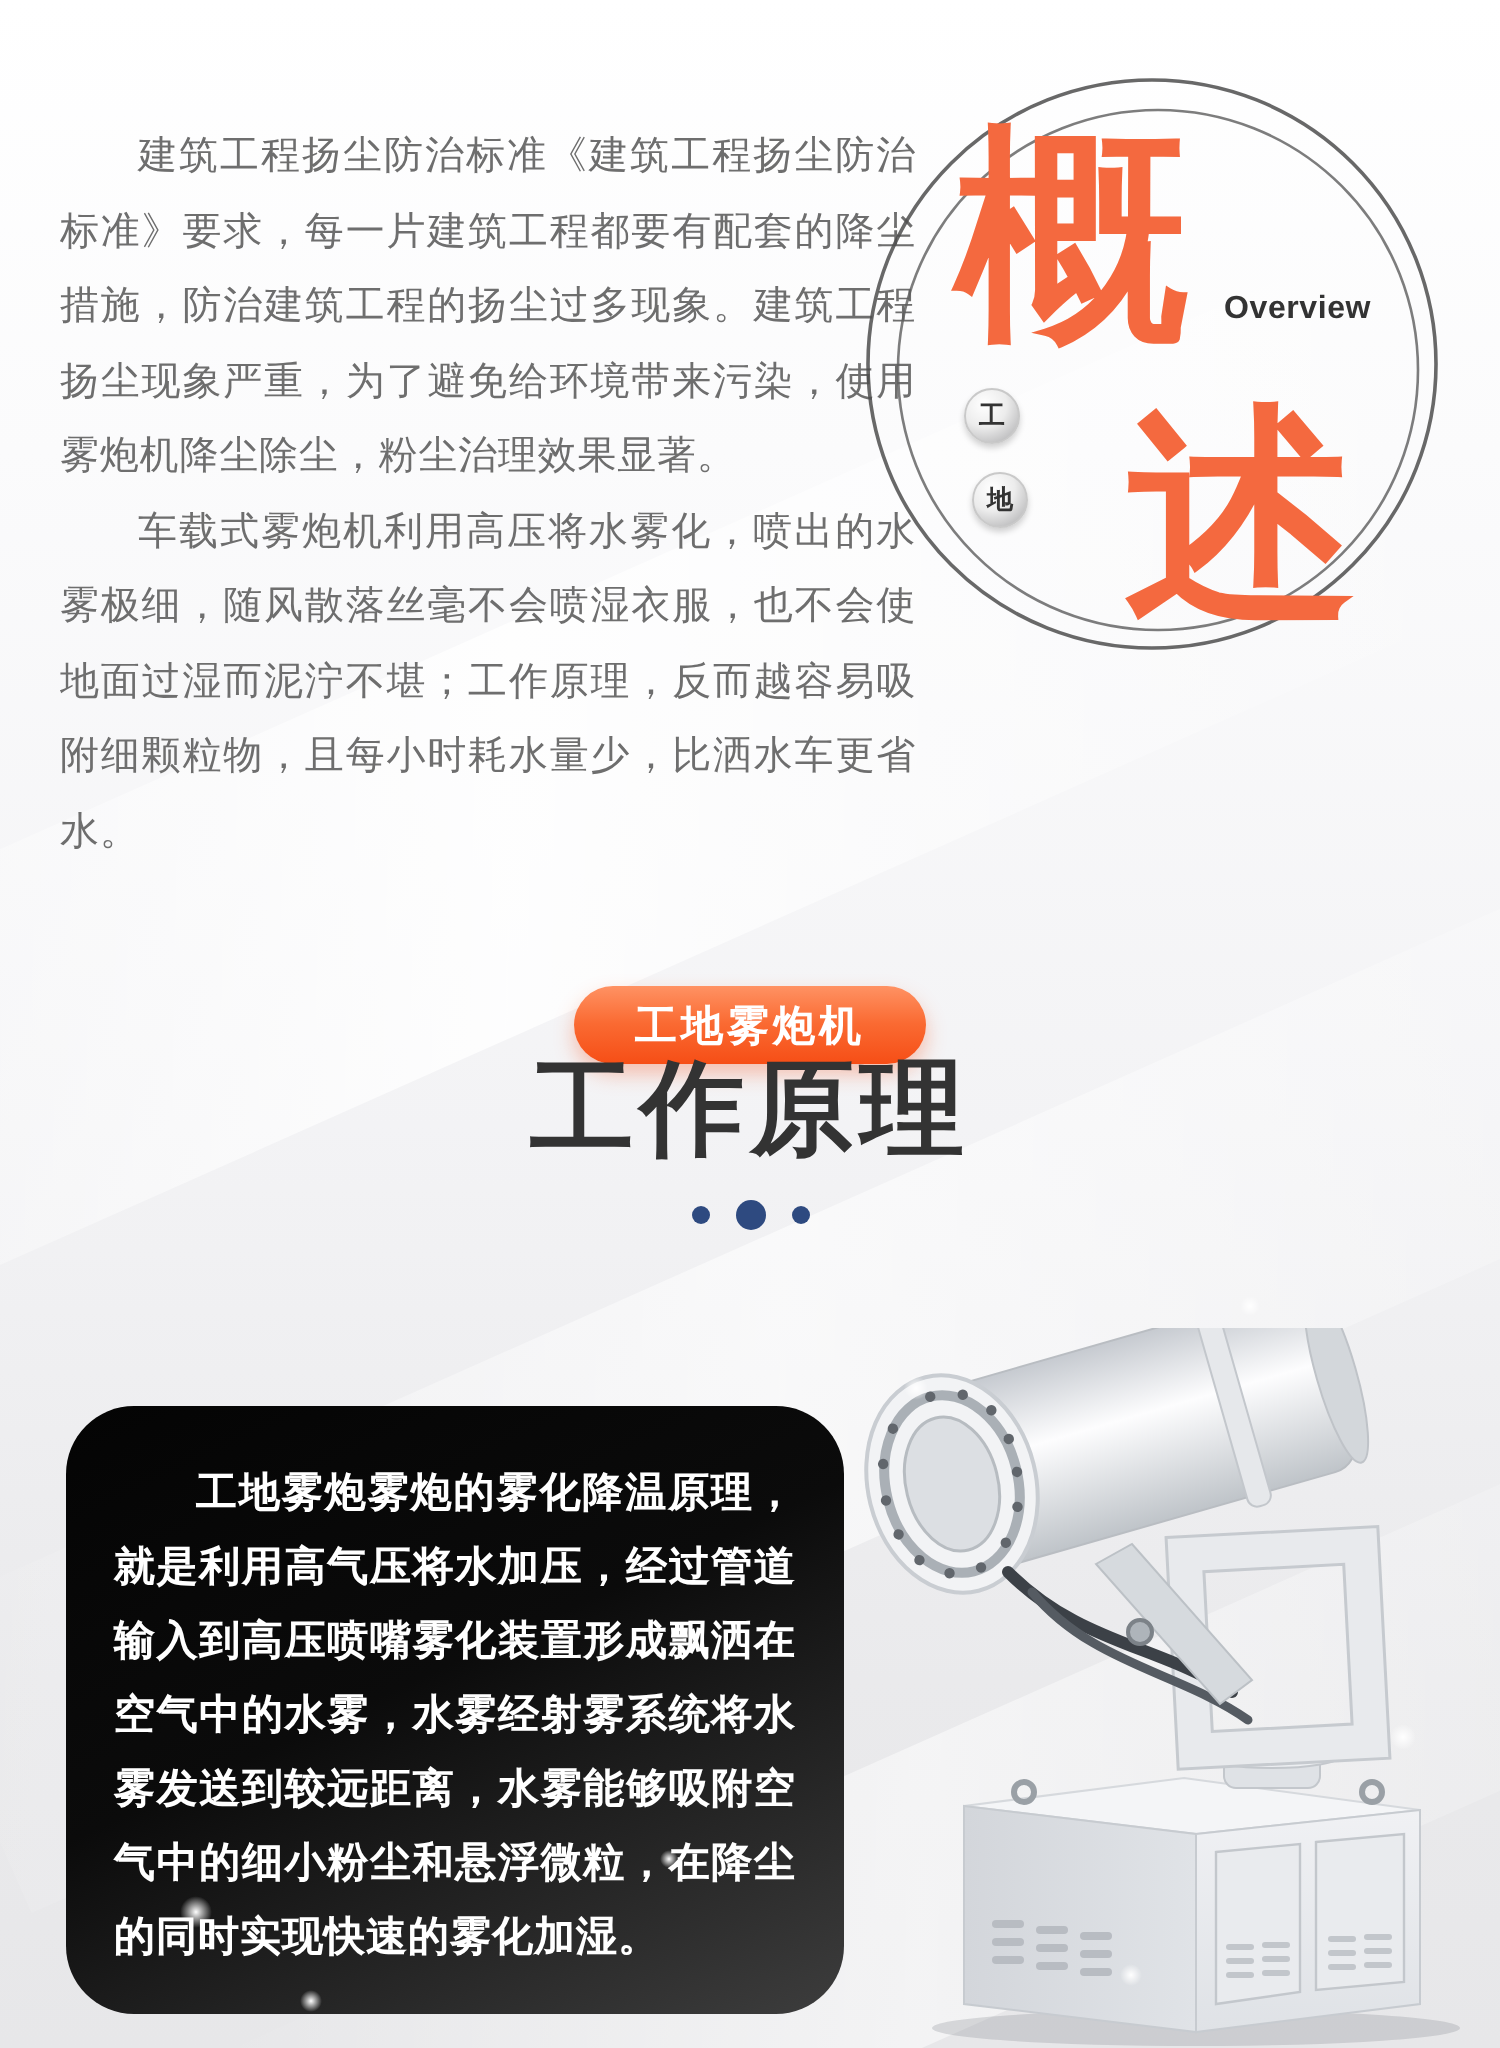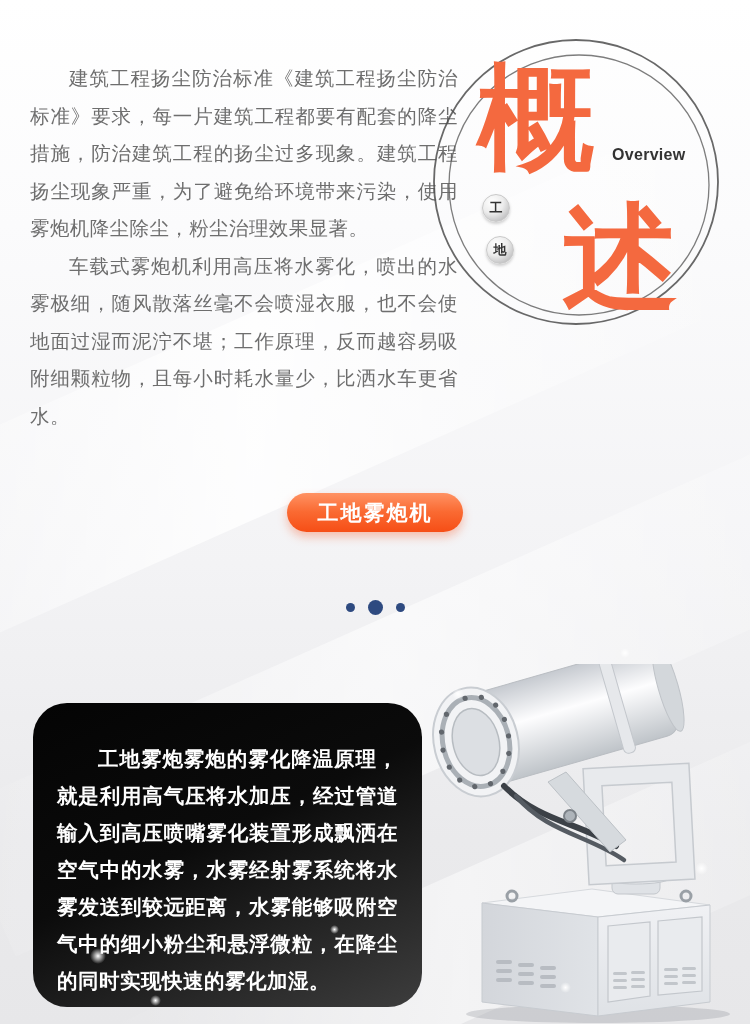--- a/index.html
+++ b/index.html
@@ -62,21 +62,21 @@
     font-size:23px; color:#3f3f3f; letter-spacing:.5px;
   }
 
   
   .panel{
     position:absolute; left:33px; top:703px; width:389px; height:304px;
     border-radius:34px;
     background:linear-gradient(155deg,#040404 0%,#0b0b0b 45%,#3d3d3d 100%);
   }
   .panel p{
-    padding:37px 24px 0 24px;
+    padding:25px 24px 0 24px;
     font-size:20.5px; line-height:37px; color:#ffffff; font-weight:600;
     text-align:justify; text-indent:2em; letter-spacing:.5px;
   }
 
   
   .machine{ position:absolute; left:420px; top:664px; width:330px; height:360px; }
 </style>
 </head>
 <body>
 
@@ -99,20 +99,21 @@
     <span class="big-char char-gai">概</span>
     <span class="big-char char-shu">述</span>
     <span class="overview-en">Overview</span>
     <span class="bead b1">工</span>
     <span class="bead b2">地</span>
   </div>
 
   <div class="pill">
     <span>工地雾炮机</span>
   </div>
+  <h1 class="sec-title">工作原理</h1>
   <div class="dots">
     <i></i>
     <i></i>
     <i></i>
   </div>
 
   <div class="panel">
     <p>工地雾炮雾炮的雾化降温原理，就是利用高气压将水加压，经过管道输入到高压喷嘴雾化装置形成飘洒在空气中的水雾，水雾经射雾系统将水雾发送到较远距离，水雾能够吸附空气中的细小粉尘和悬浮微粒，在降尘的同时实现快速的雾化加湿。</p>
   </div>
 

